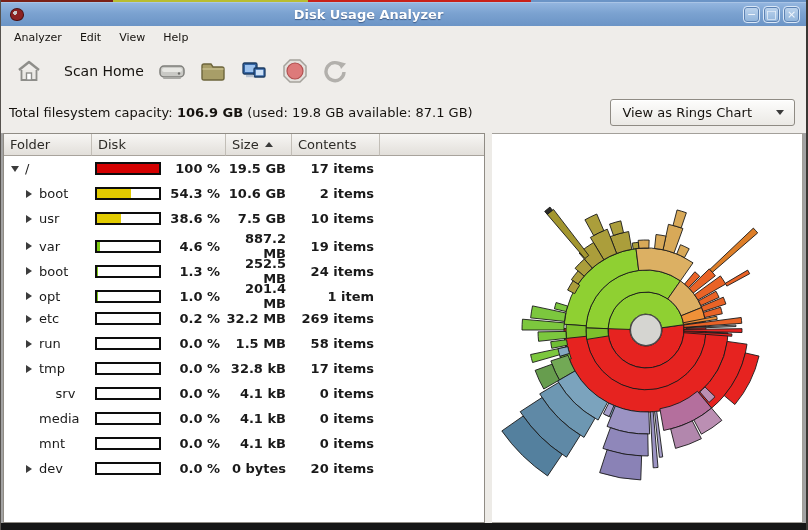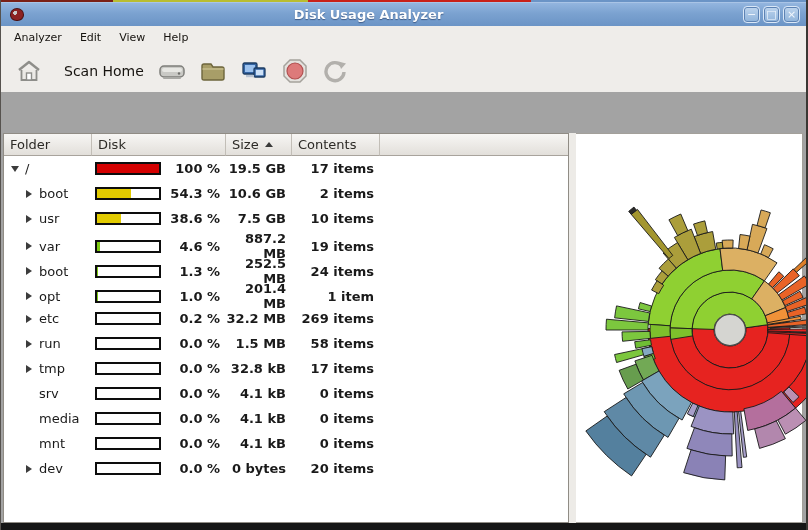--- a/index.html
+++ b/index.html
@@ -45,21 +45,21 @@
   .view-select { height:27px; display:flex; align-items:center; gap:24px; padding:0 10px 0 11px;
                  background:linear-gradient(#fdfdfc,#ebe9e5); border:1px solid #8f8b84; border-radius:3px;
                  font-size:13px; color:#16130f; box-shadow:inset 0 1px 0 #fff; }
   .arrow-down { width:0; height:0; border-left:4px solid transparent; border-right:4px solid transparent;
                 border-top:5px solid #3a3a3a; }
   .arrow-up { width:0; height:0; border-left:4px solid transparent; border-right:4px solid transparent;
               border-bottom:5px solid #3a3a3a; display:inline-block; }
 
   
   .content { position:absolute; top:133px; left:2px; right:3px; bottom:7px; display:flex; }
-  .tree-panel { width:566px; background:#fff; border:1px solid #908c85; display:flex; flex-direction:column; }
+  .tree-panel { width:482px; background:#fff; border:1px solid #908c85; display:flex; flex-direction:column; }
   .tree-header { display:grid; grid-template-columns:88px 134px 66px 88px 1fr; height:22px; flex:0 0 22px; }
   .th { background:linear-gradient(#f7f6f4,#e2dfda); border-right:1px solid #c2beb7; border-bottom:1px solid #a8a39c;
         font-size:13px; color:#2c2a26; display:flex; align-items:center; padding:0 6px; gap:6px; }
   .th:last-child { border-right:none; }
   .tree-body { flex:1; overflow:hidden; }
   .tree-row { display:grid; grid-template-columns:88px 74px 60px 66px 88px 1fr; height:25px; align-items:center;
               font-size:13px; color:#1a1a1a; }
   .cell-folder { display:flex; align-items:center; gap:5px; overflow:hidden; white-space:nowrap; }
   .tri { width:10px; flex:0 0 10px; display:flex; justify-content:center; }
   .tri-open { width:0; height:0; border-left:4px solid transparent; border-right:4px solid transparent;
@@ -155,20 +155,31 @@
       <div class="tool-btn">
         <span>
           <svg width="26" height="24" viewBox="0 0 26 24">
             <path d="M20 7 A9 9 0 1 0 22 13" fill="none" stroke="#b2b0ac" stroke-width="3.4"></path>
             <polygon points="16.5,2.5 24,4.5 19,10" fill="#b2b0ac"></polygon>
           </svg>
         </span>
       </div>
     </div>
 
+  <div class="status-row">
+    <div class="status-text">
+      <span>Total filesystem capacity:</span>
+      <b>106.9 GB</b>
+      <span>(used: 19.8 GB available: 87.1 GB)</span>
+    </div>
+    <div class="view-select">
+      <span>View as Rings Chart</span>
+      <span class="arrow-down"></span>
+    </div>
+  </div>
 
   <div class="content">
     <div class="tree-panel">
       <div class="tree-header">
           <div class="th">
             <span>Folder</span>
           </div>
           <div class="th">
             <span>Disk</span>
           </div>
@@ -331,21 +342,21 @@
               <div class="bar-box">
                 <div class="bar-fill" style="width: 0%; background: linear-gradient(rgb(126, 203, 18), rgb(126, 203, 18));"></div>
               </div>
             </div>
             <div class="cell-num">0.0 %</div>
             <div class="cell-num">32.8 kB</div>
             <div class="cell-num">17 items</div>
             <div></div>
           </div>
           <div class="tree-row">
-            <div class="cell-folder" style="padding-left: 20px;">
+            <div class="cell-folder" style="padding-left: 20px; justify-content: center;">
               <span class="tri"></span>
               <span>srv</span>
             </div>
             <div>
               <div class="bar-box">
                 <div class="bar-fill" style="width: 0%; background: linear-gradient(rgb(126, 203, 18), rgb(126, 203, 18));"></div>
               </div>
             </div>
             <div class="cell-num">0.0 %</div>
             <div class="cell-num">4.1 kB</div>

